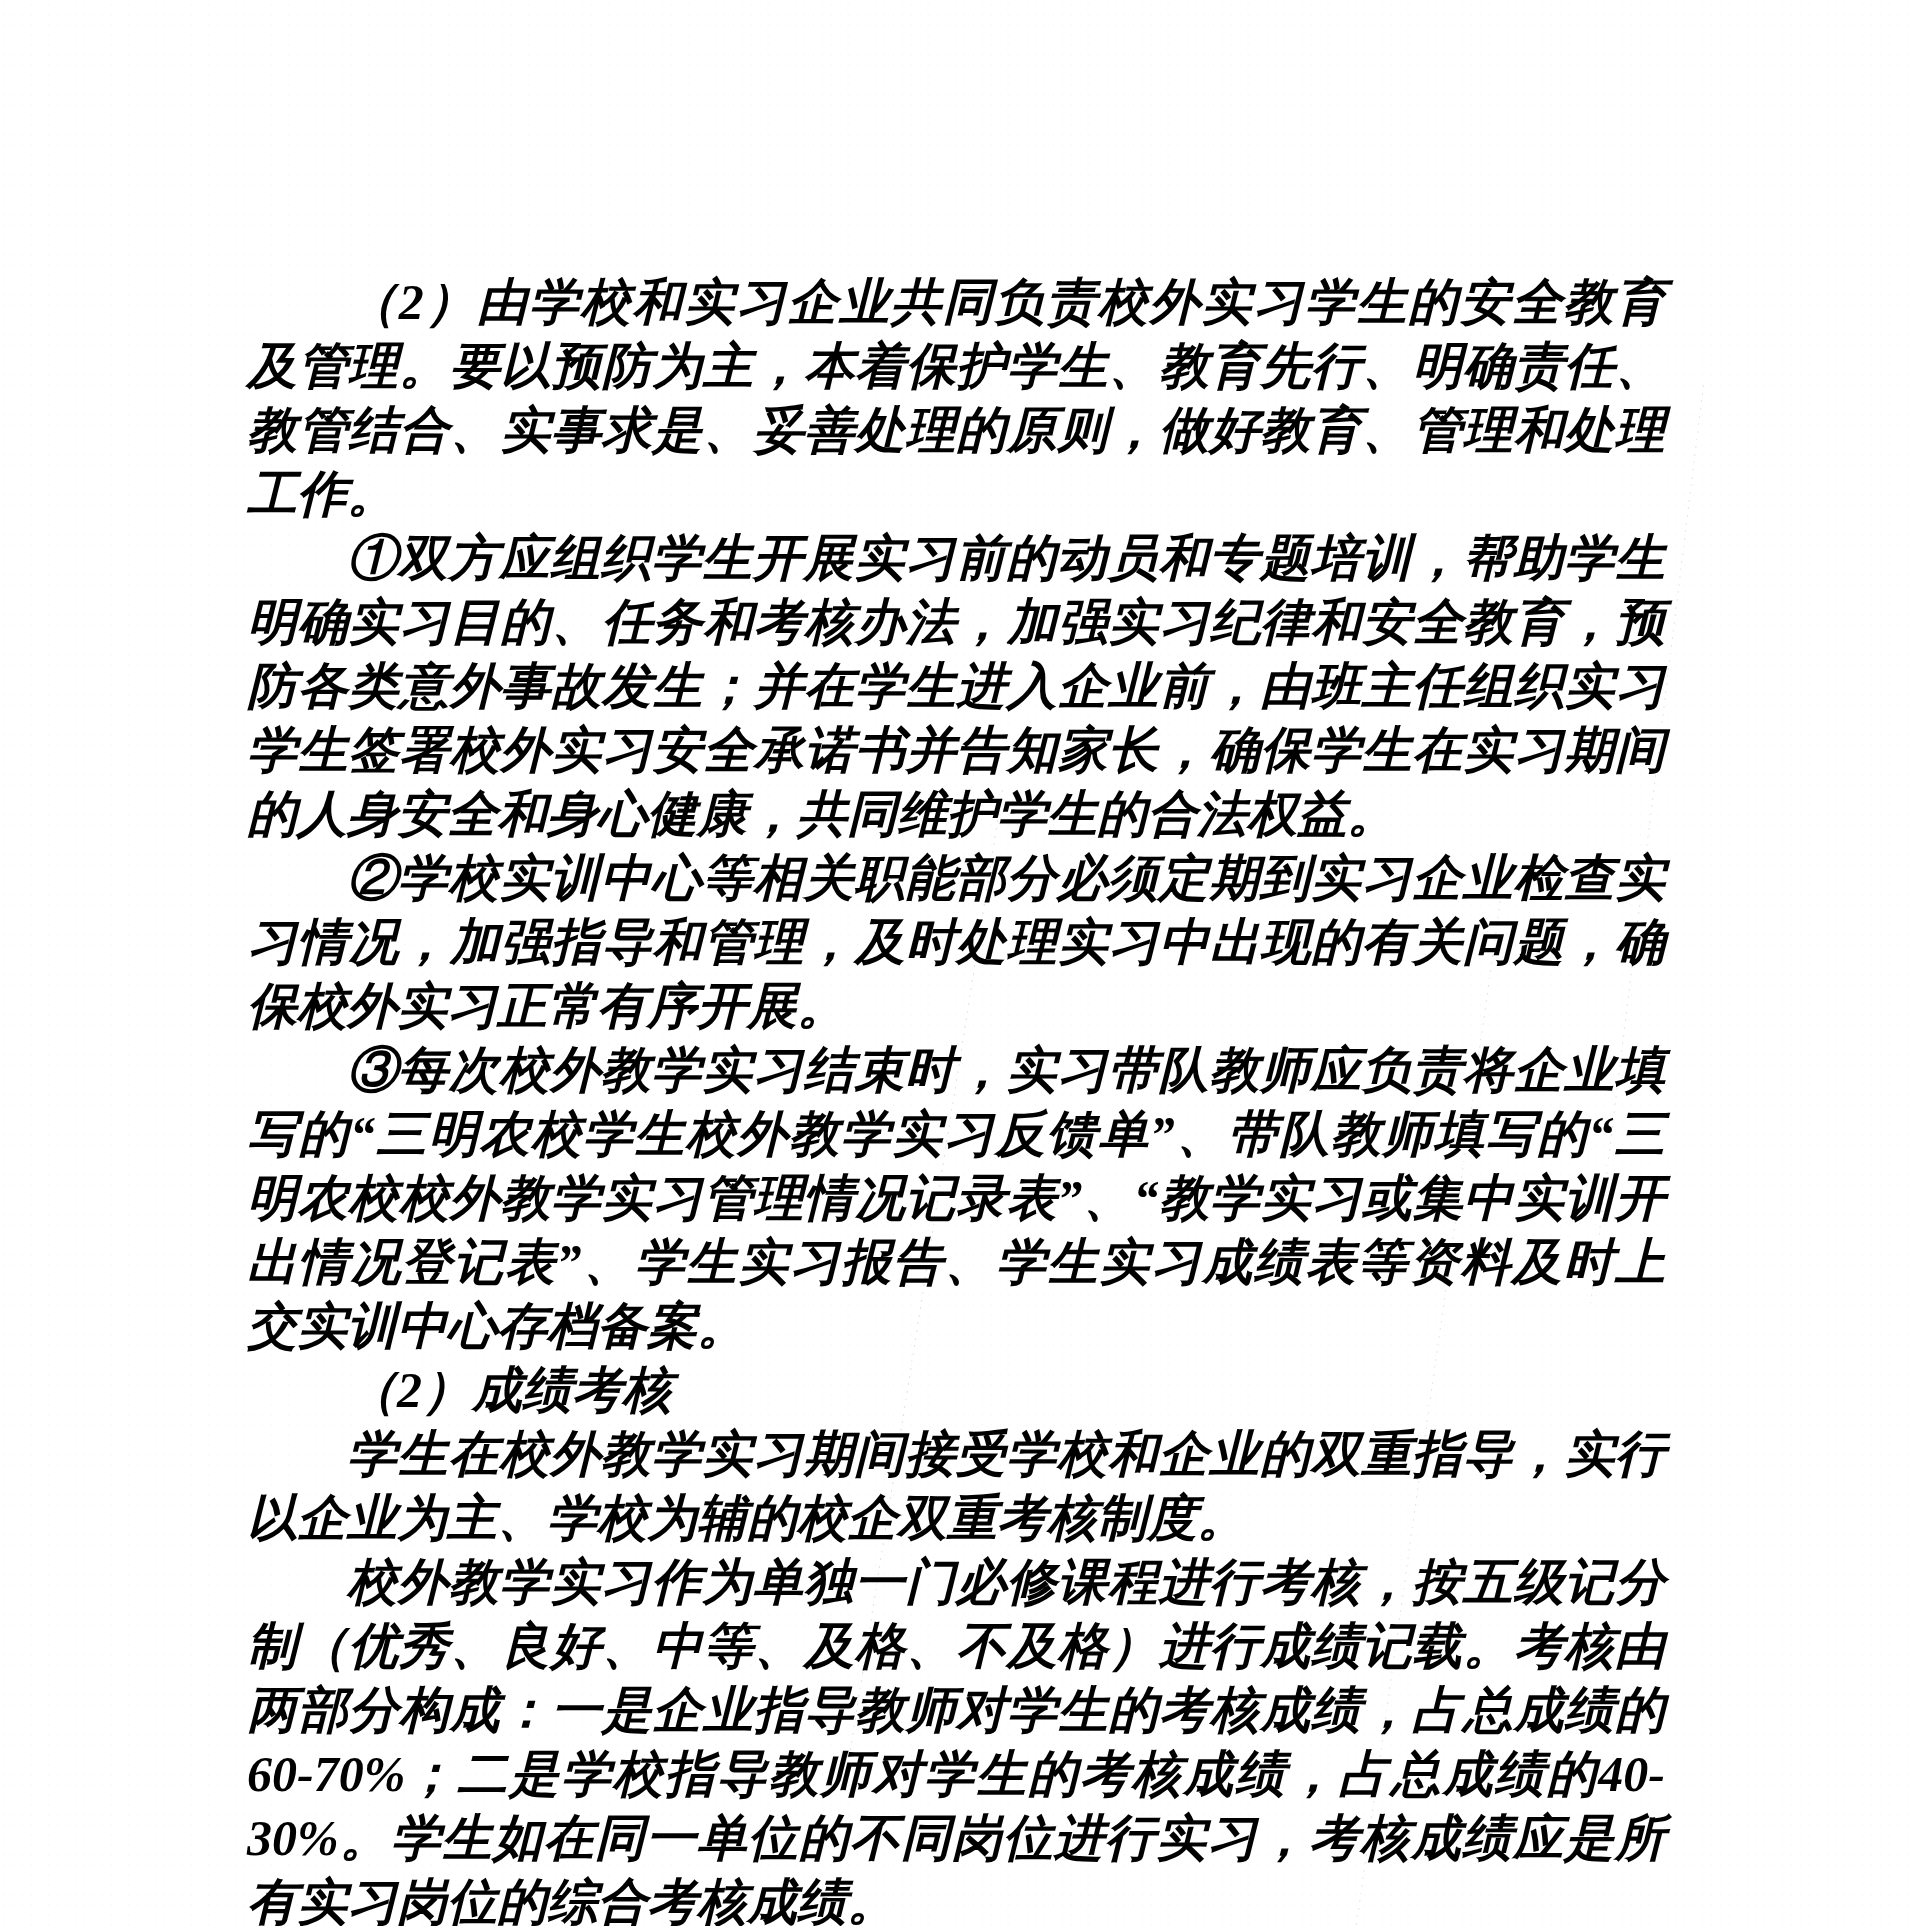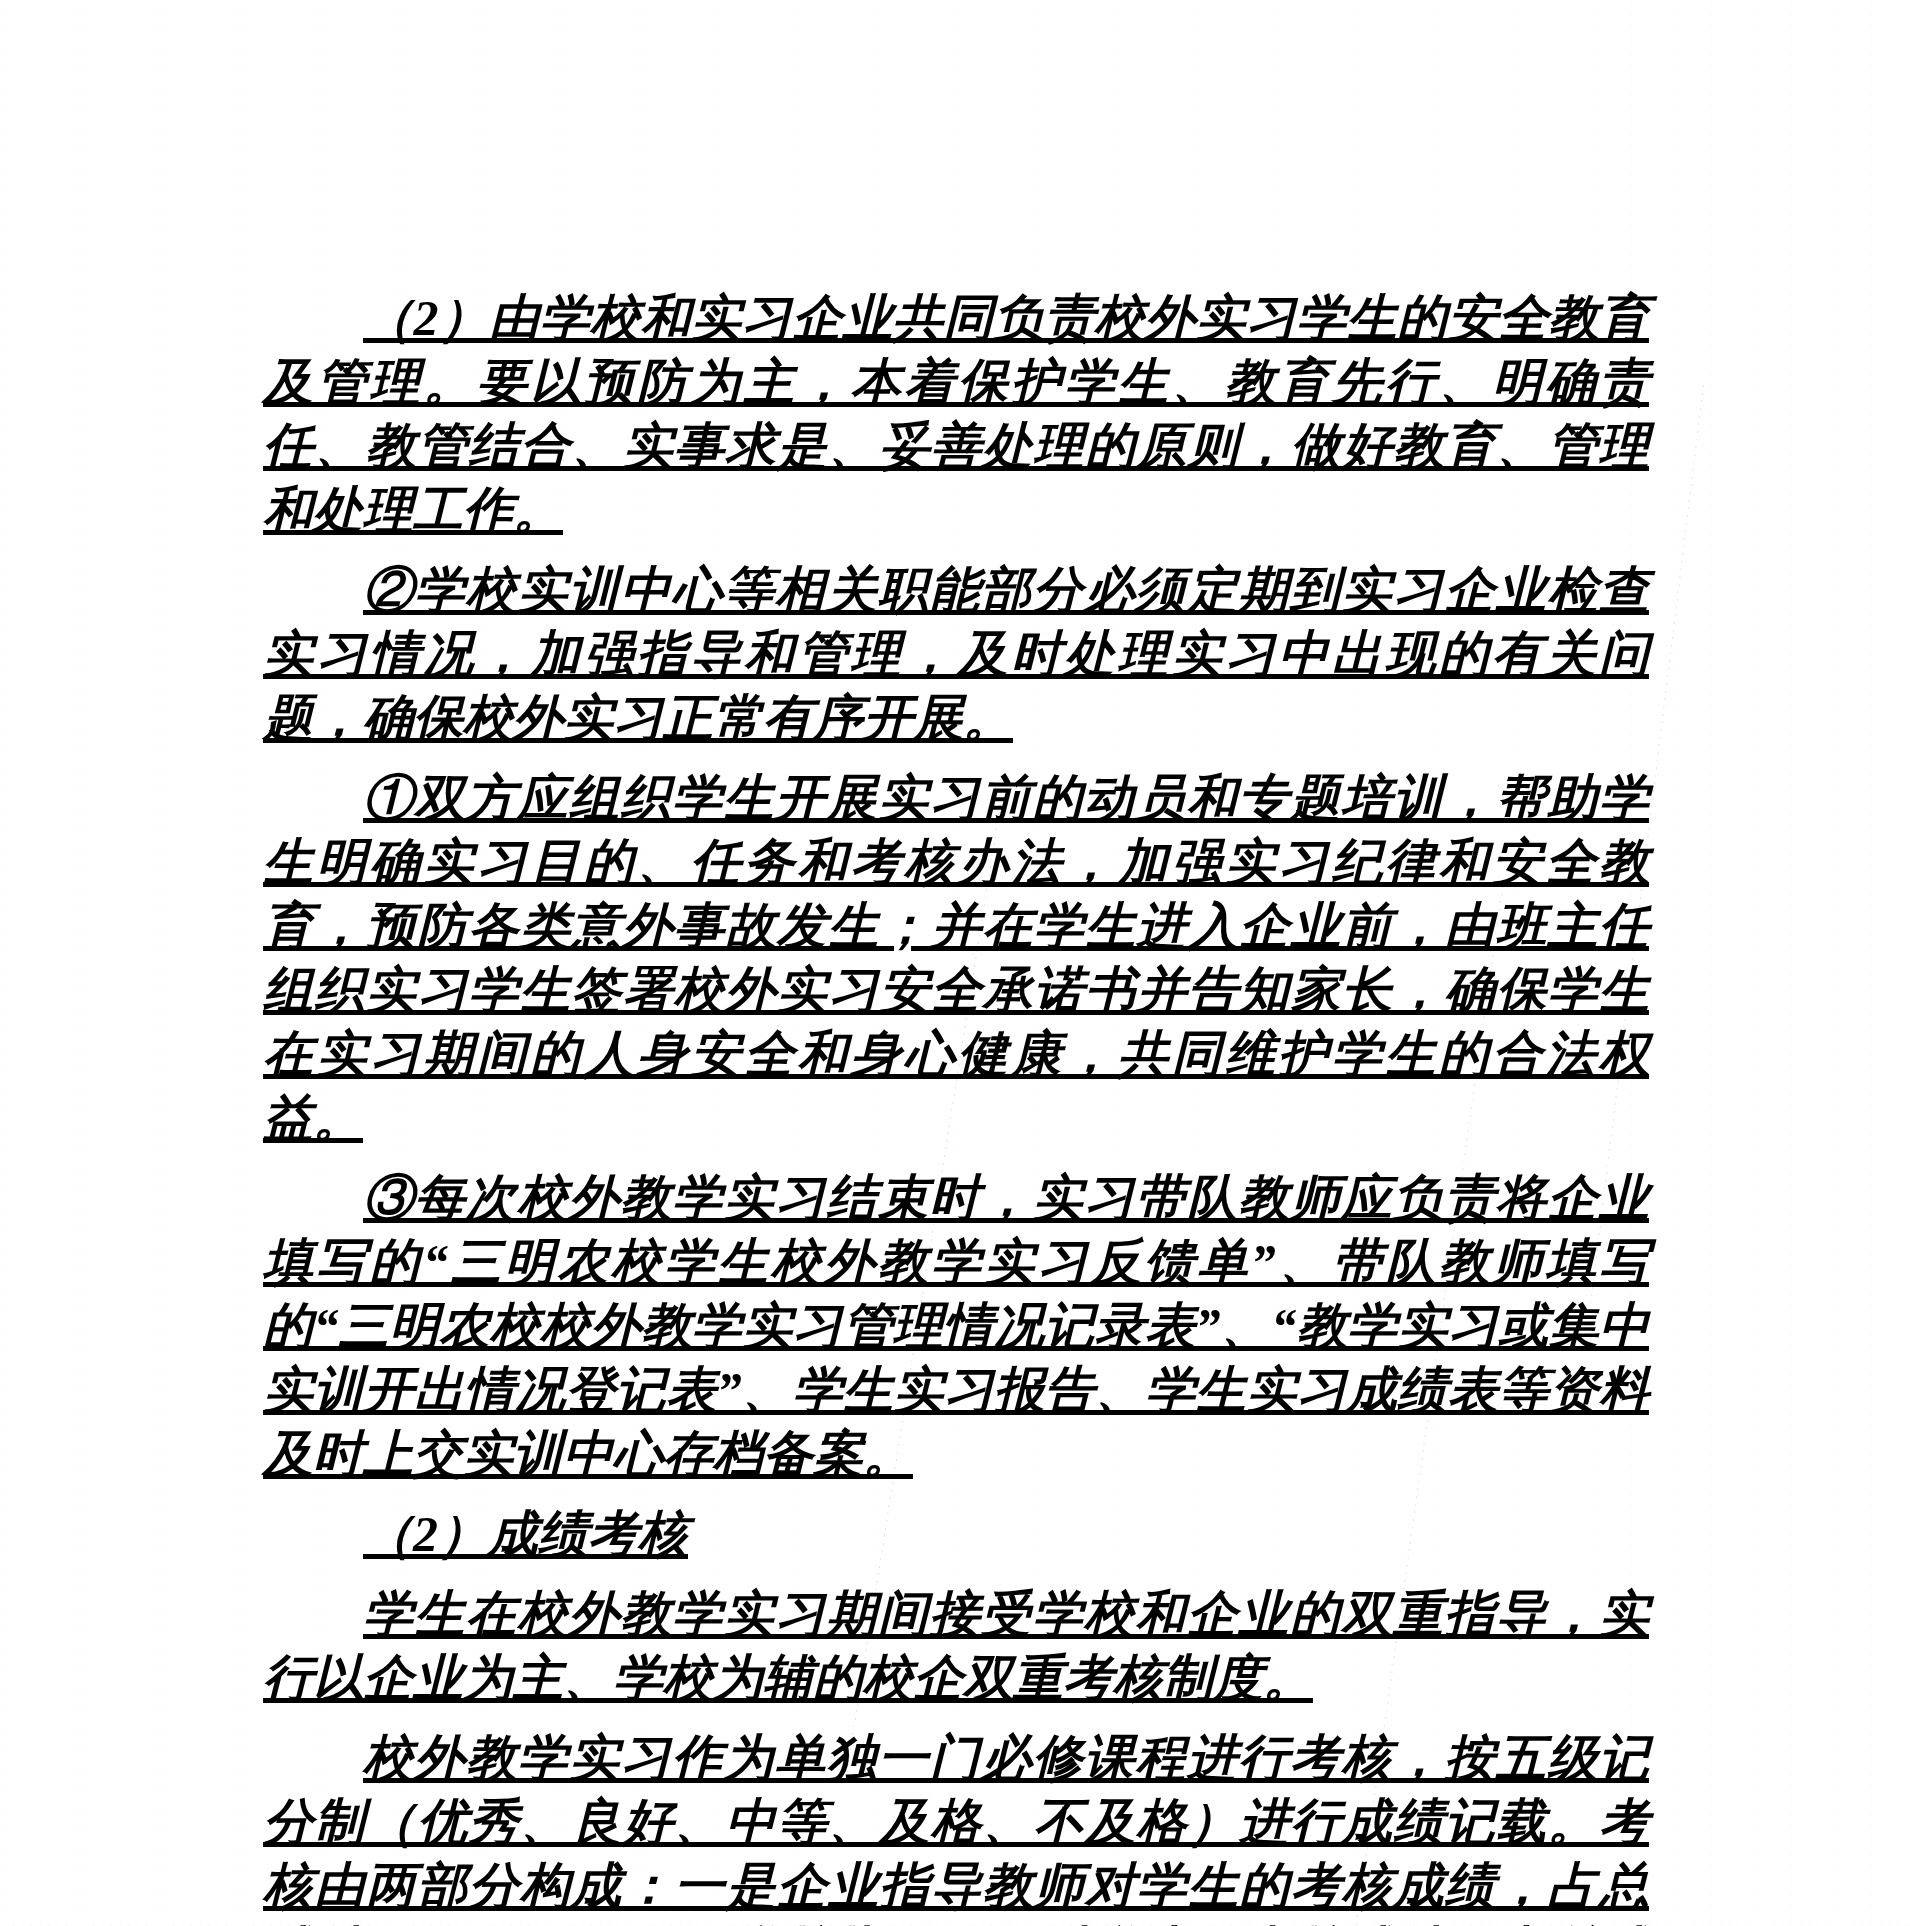--- a/index.html
+++ b/index.html
@@ -51,41 +51,40 @@
     font-family: "Liberation Serif", serif;
     font-size: 50px;
     line-height: 64px;
     font-weight: 600;
     font-style: italic;           
     text-align: justify;
     text-justify: inter-character;
     letter-spacing: 0;
   }
   .content p {
-    margin: 16px;
+    margin: 0;
     padding: 0;
     text-indent: 2em;             
-    text-decoration: underline;
   }
 </style>
 </head>
 <body>
 
 <div class="page">
 
   <div class="scan-dots"></div>
 
   <div class="diag diag-3"></div>
   <div class="diag diag-4"></div>
   <div class="diag diag-5"></div>
 
   <div class="content">
     <p>（2）由学校和实习企业共同负责校外实习学生的安全教育及管理。要以预防为主，本着保护学生、教育先行、明确责任、教管结合、实事求是、妥善处理的原则，做好教育、管理和处理工作。</p>
+    <p>①双方应组织学生开展实习前的动员和专题培训，帮助学生明确实习目的、任务和考核办法，加强实习纪律和安全教育，预防各类意外事故发生；并在学生进入企业前，由班主任组织实习学生签署校外实习安全承诺书并告知家长，确保学生在实习期间的人身安全和身心健康，共同维护学生的合法权益。</p>
     <p>②学校实训中心等相关职能部分必须定期到实习企业检查实习情况，加强指导和管理，及时处理实习中出现的有关问题，确保校外实习正常有序开展。</p>
-    <p>①双方应组织学生开展实习前的动员和专题培训，帮助学生明确实习目的、任务和考核办法，加强实习纪律和安全教育，预防各类意外事故发生；并在学生进入企业前，由班主任组织实习学生签署校外实习安全承诺书并告知家长，确保学生在实习期间的人身安全和身心健康，共同维护学生的合法权益。</p>
     <p>③每次校外教学实习结束时，实习带队教师应负责将企业填写的“三明农校学生校外教学实习反馈单”、带队教师填写的“三明农校校外教学实习管理情况记录表”、“教学实习或集中实训开出情况登记表”、学生实习报告、学生实习成绩表等资料及时上交实训中心存档备案。</p>
     <p>（2）成绩考核</p>
     <p>学生在校外教学实习期间接受学校和企业的双重指导，实行以企业为主、学校为辅的校企双重考核制度。</p>
     <p>校外教学实习作为单独一门必修课程进行考核，按五级记分制（优秀、良好、中等、及格、不及格）进行成绩记载。考核由两部分构成：一是企业指导教师对学生的考核成绩，占总成绩的60-70%；二是学校指导教师对学生的考核成绩，占总成绩的40-30%。学生如在同一单位的不同岗位进行实习，考核成绩应是所有实习岗位的综合考核成绩。</p>
 
   </div>
 
 </div>
 
 

